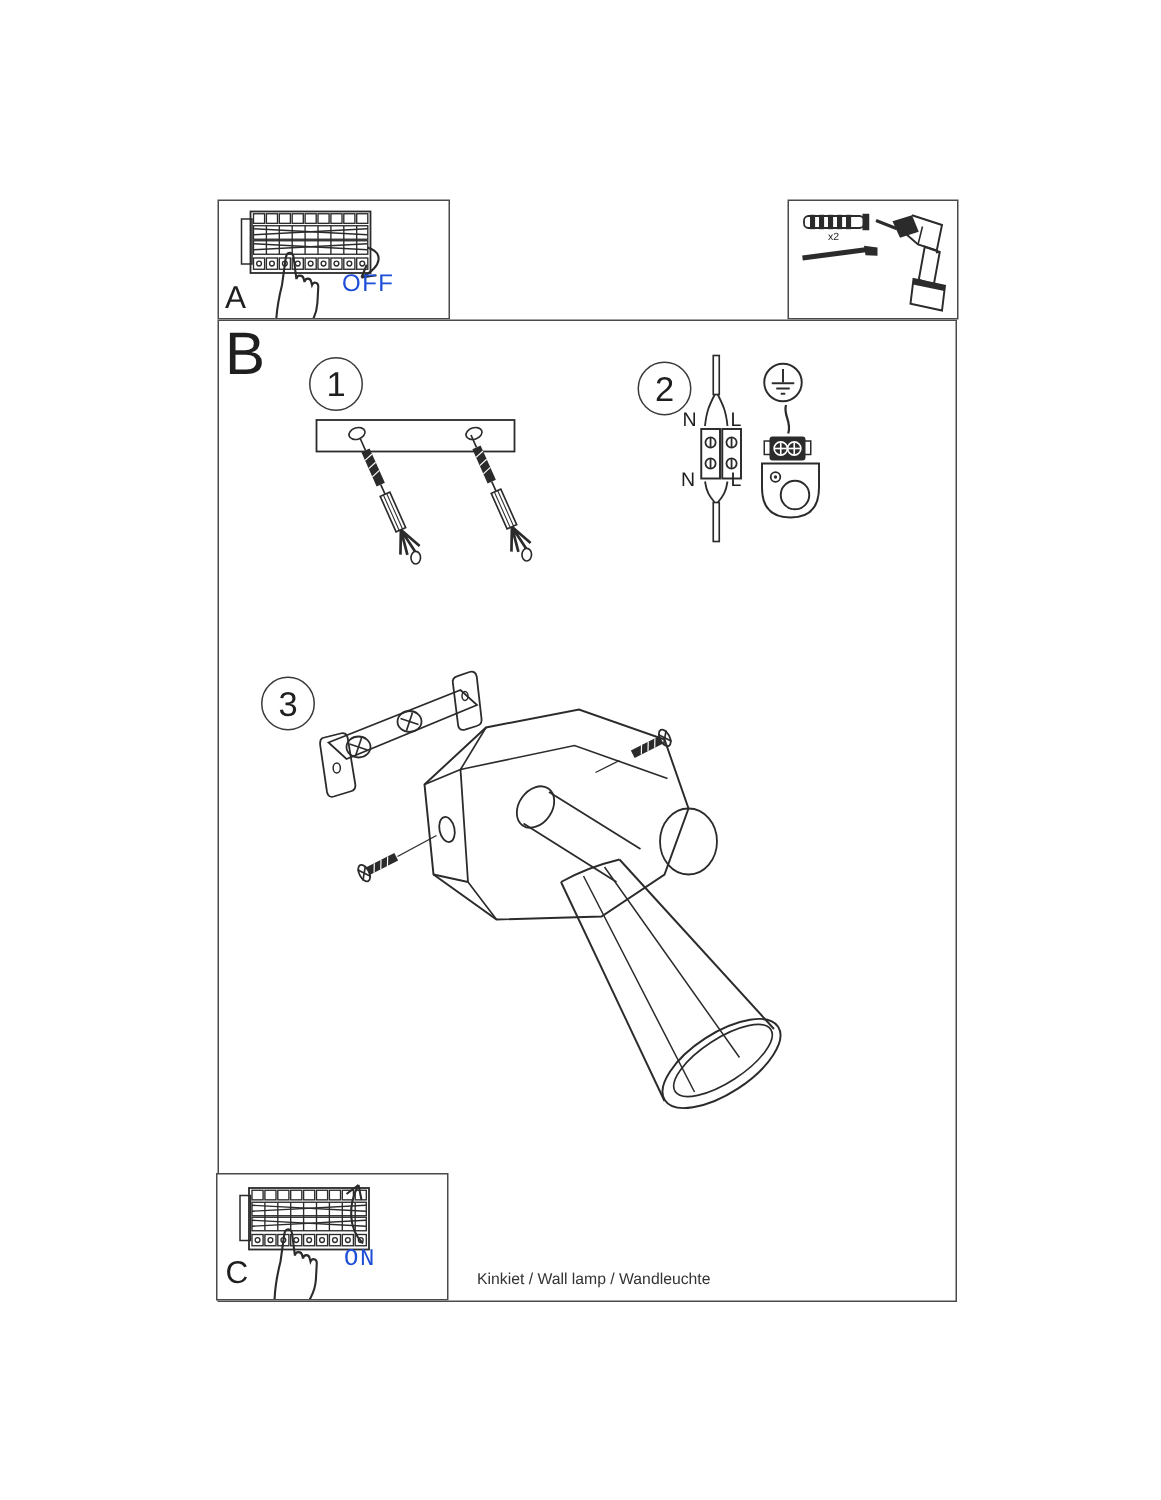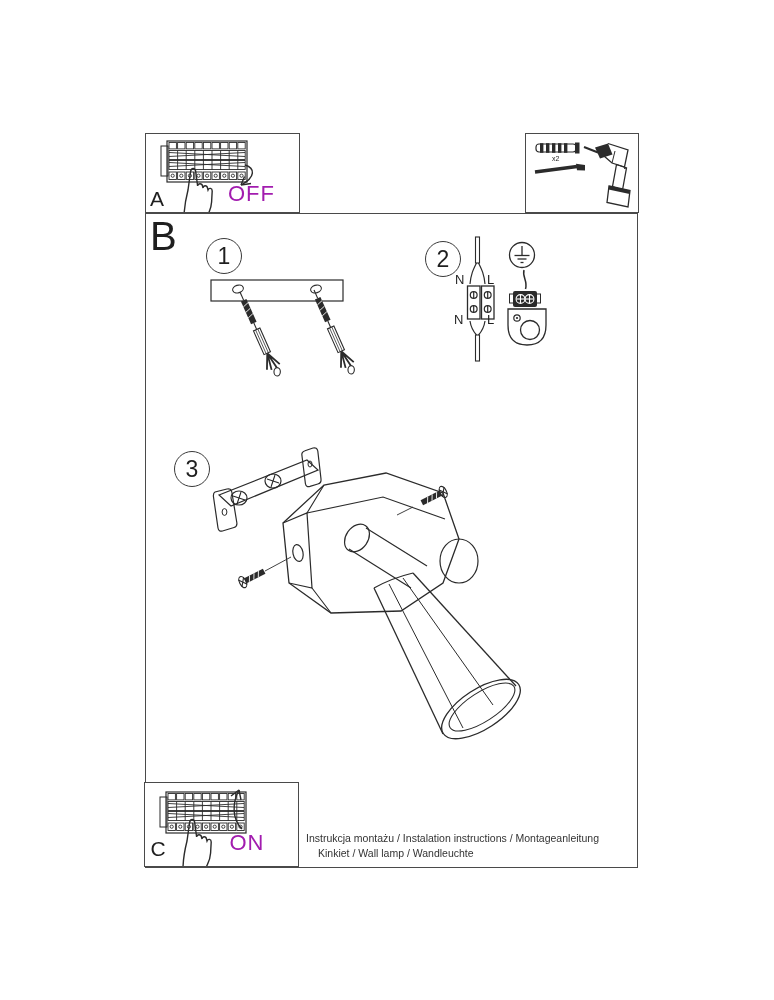--- a/index.html
+++ b/index.html
@@ -3,21 +3,21 @@
 <meta charset="utf-8">
 <style>
   html,body{margin:0;padding:0;}
   .page{
     position:relative;width:774px;height:1000px;background:#ffffff;
     font-family:"Liberation Sans", sans-serif;color:#2b2b2b;overflow:hidden;
   }
   .frame{position:absolute;border:1.6px solid #4a4a4a;background:#fff;box-sizing:border-box;}
   .abs{position:absolute;}
   .corner-label{font-size:21px;color:#1f1f1f;}
-  .state-label{font-size:22px;letter-spacing:1px;color:#a21caf;}
+  .state-label{font-size:16px;letter-spacing:1px;color:#1d4ed8;}
   .big-section-label{font-size:40px;color:#1f1f1f;font-weight:400;}
   .step-circle{
     position:absolute;width:34px;height:34px;border:1.6px solid #3a3a3a;border-radius:50%;
     display:flex;align-items:center;justify-content:center;font-size:23px;color:#1f1f1f;background:#fff;
   }
   .wire-label{position:absolute;font-size:13px;color:#1f1f1f;}
   .tiny-label{position:absolute;font-size:7px;color:#1f1f1f;}
   .footer-text{position:absolute;font-size:10.5px;line-height:15px;color:#333;}
   svg{display:block;overflow:visible;}
   .ln{stroke:#2b2b2b;fill:none;}
@@ -330,21 +330,20 @@
       <svg class="abs" style="left:29px;top:34px;" width="44" height="52" viewBox="0 0 44 52">
         <path d="M9,52 C9,40 11,32 13,24 L15.5,6 Q16,2.5 18.2,2.5 Q20.4,2.5 20.8,6 L22.6,20
                  C23,17 27,17 27.5,20 L28,22 C28.5,19 32,19 32.5,22 L33,24
                  C34,21.5 37.2,22 37.2,25 L36.6,36 C36,45 33,47 31.5,52" fill="#ffffff" class="ln" stroke-width="1.4"></path>
       </svg>
 
       <svg class="abs" style="left:85px;top:4px;" width="26" height="44" viewBox="0 0 26 44">
         <path d="M12,42 C2,32 2,16 9,3" class="ln" stroke-width="1.4"></path>
         <path d="M9,3 L1,9 M9,3 L11,13" class="ln" stroke-width="1.4"></path>
       </svg>
-      <div class="abs state-label" style="left:84px;top:47px;">ON</div>
+      <div class="abs state-label" style="left:84px;top:47px;font-family:Liberation Mono, monospace;">ON</div>
       <div class="abs corner-label" style="left:5px;top:54px;">C</div>
     </div>
 
-    <div class="footer-text" style="left:160px;top:617px;">Instrukcja montażu / Instalation instructions / Montageanleitung</div>
     <div class="footer-text" style="left:160px;top:632px;margin-left:12px;">Kinkiet  / Wall lamp / Wandleuchte</div>
   </div>
 
 </div>
 
 </body></html>

